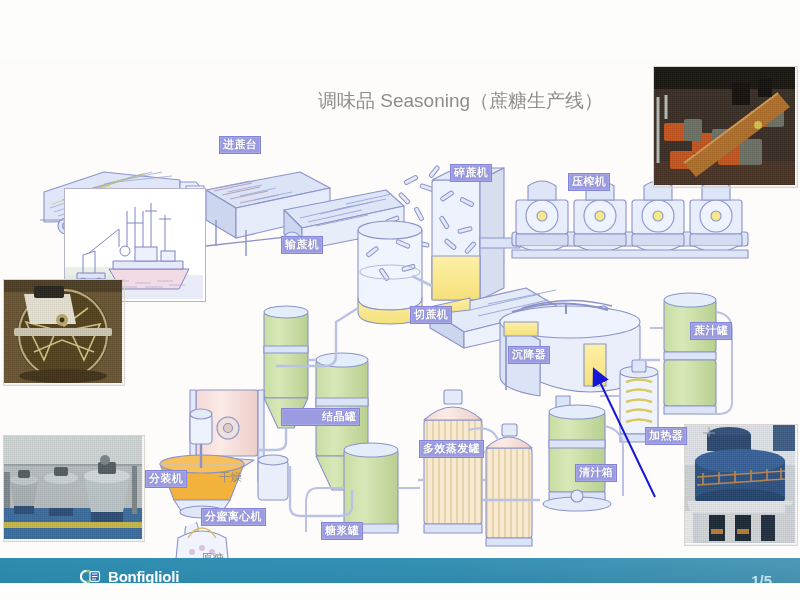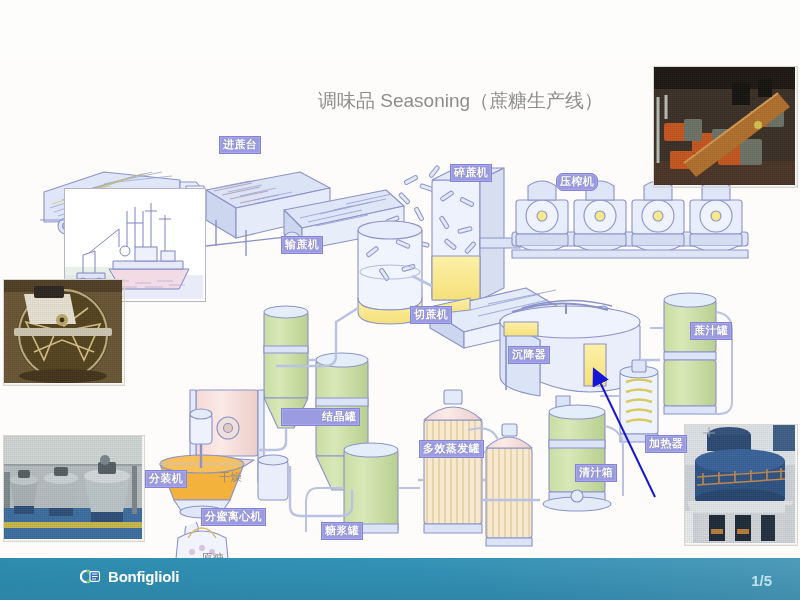--- a/index.html
+++ b/index.html
@@ -98,21 +98,21 @@
     background-image:
       repeating-linear-gradient(0deg, rgba(0,0,0,0.07) 0 1px, rgba(255,255,255,0.04) 1px 2px),
       repeating-linear-gradient(90deg, rgba(0,0,0,0.05) 0 1px, rgba(255,255,255,0.03) 1px 2px);
     opacity: 0.6;
     pointer-events: none;
   }
 
   
   #footer {
     position: absolute; left: 0; top: 558px;
-    width: 800px; height: 42px;
+    width: 800px; height: 25px;
     background: linear-gradient(175deg, #2f93b8 0%, #2e8fb4 35%, #2a7fa2 100%);
     overflow: hidden;
   }
   #footer .fsheen {
     position: absolute; left: 0; top: 0;
     width: 800px; height: 42px;
     background: linear-gradient(195deg, rgba(255,255,255,0.16) 0%, rgba(255,255,255,0.02) 45%, rgba(0,0,0,0.07) 100%);
     pointer-events: none;
   }
   #brand {
@@ -623,25 +623,25 @@
         <g stroke="#9aa3ab" stroke-width="1">
             <path d="M24 12 L24 2 M30 8 L18 8"></path>
           </g>
       </svg>
       <div class="grain"></div>
     </div>
 
     <span class="lbl" style="left:219px; top:76px;">进蔗台</span>
     <span class="lbl" style="left:281px; top:176px;">输蔗机</span>
     <span class="lbl" style="left:450px; top:104px;">碎蔗机</span>
-    <span class="lbl" style="left:556px; top:113px;border-radius:7px;">压榨机</span>
+    <span class="lbl" style="left:568px; top:113px;">压榨机</span>
     <span class="lbl" style="left:410px; top:246px;">切蔗机</span>
     <span class="lbl" style="left:508px; top:286px;">沉降器</span>
     <span class="lbl" style="left:690px; top:262px;">蔗汁罐</span>
-    <span class="lbl" style="left:645px; top:375px;">加热器</span>
+    <span class="lbl" style="left:645px; top:367px;">加热器</span>
     <span class="lbl" style="left:575px; top:404px;">清汁箱</span>
     <span class="lbl" style="left:281px; top:348px;padding-left:40px;">结晶罐</span>
     <span class="lbl" style="left:419px; top:380px;">多效蒸发罐</span>
     <span class="lbl" style="left:321px; top:462px;">糖浆罐</span>
     <span class="lbl" style="left:106px; top:410px;margin-left:39px;">分装机</span>
     <span class="lbl" style="left:201px; top:448px;">分蜜离心机</span>
     <span class="lbl-plain" style="left:219px; top:410px;">干燥</span>
     <span class="lbl-plain" style="left:201px; top:491px;">原糖</span>
 
   </div>

